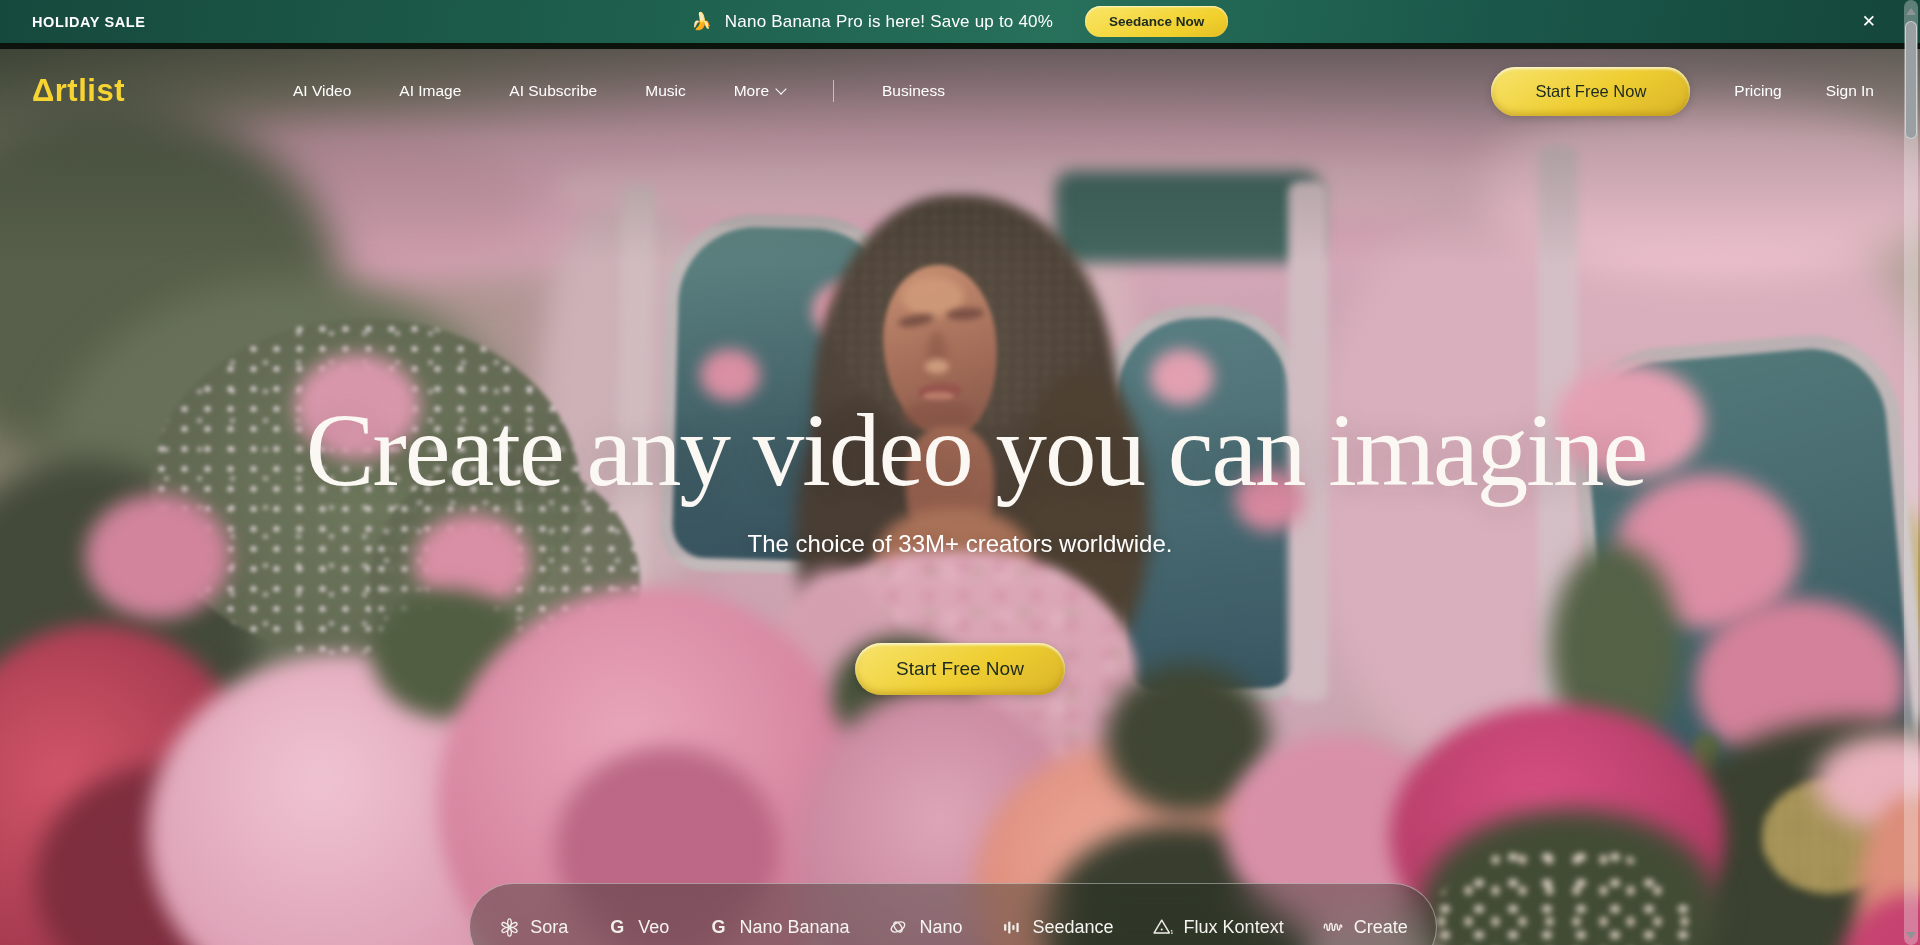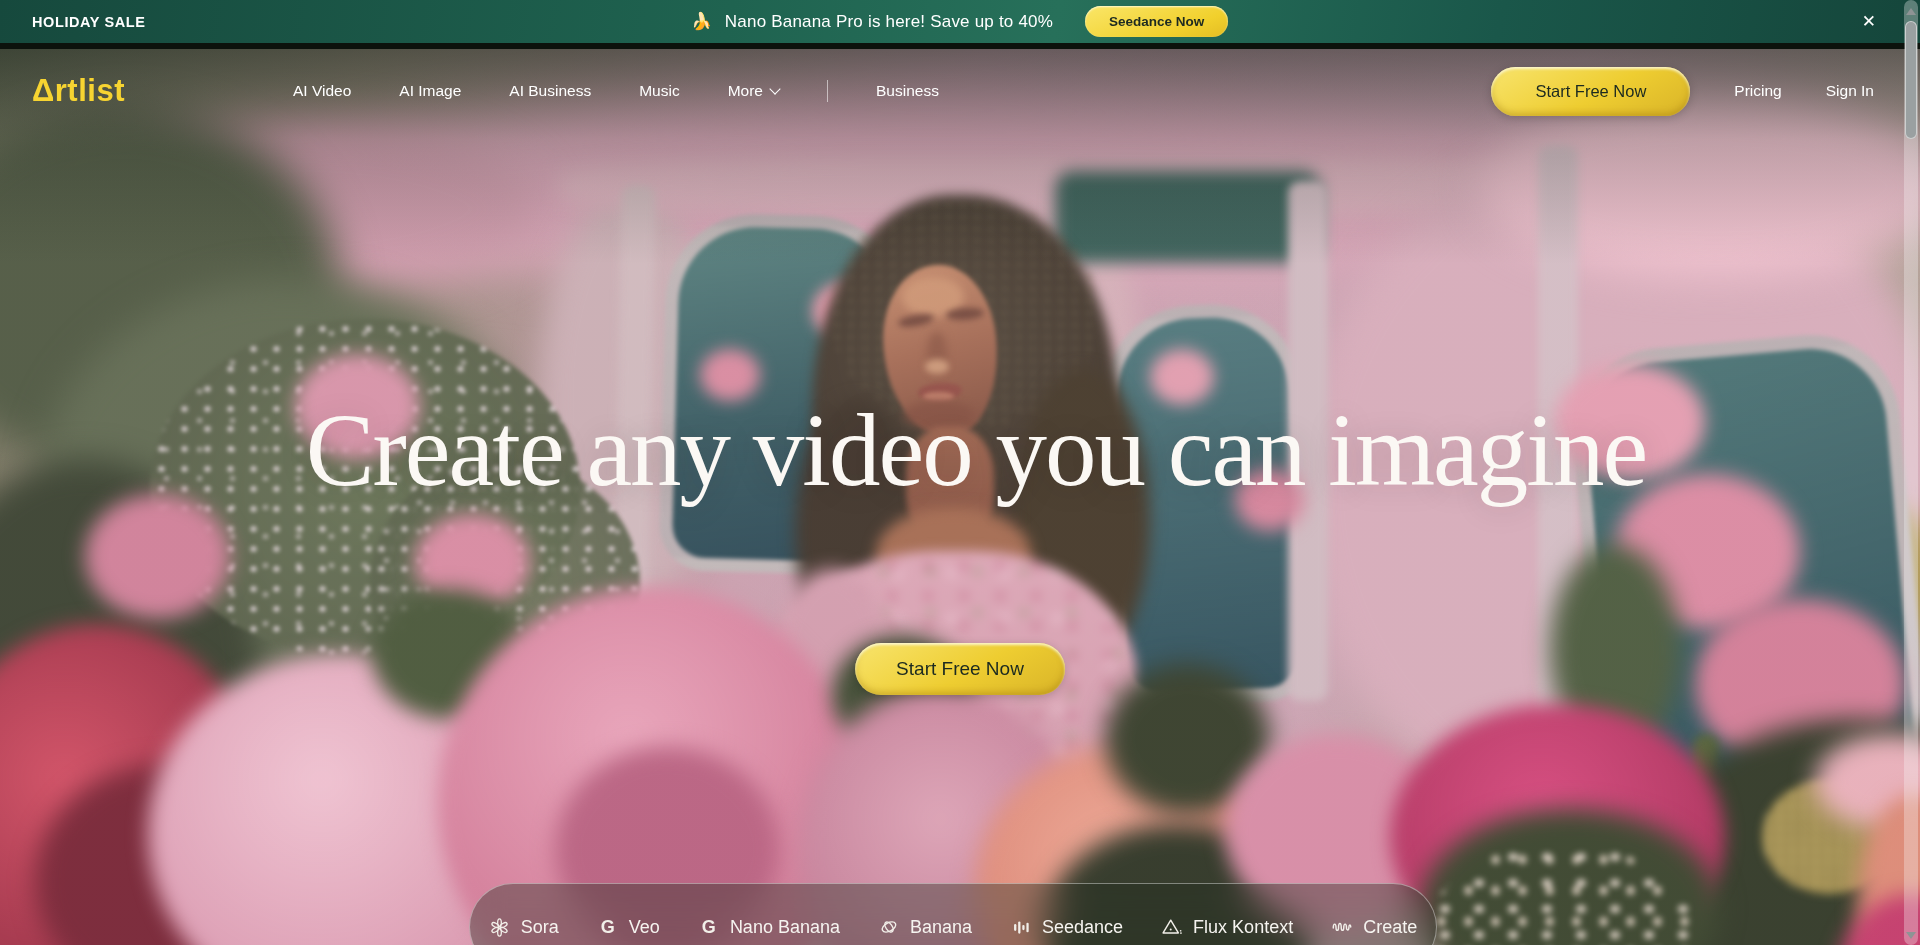--- a/index.html
+++ b/index.html
@@ -178,20 +178,21 @@
       <div class="bl goldcluster" style="left:1762px;top:730px;width:135px;height:115px;filter:blur(4px);"></div>
       <div class="bl" style="left:1815px;top:685px;width:150px;height:95px;background:#eab4bc;filter:blur(12px);"></div>
       <div class="bl" style="left:1858px;top:745px;width:110px;height:220px;background:#dd8b72;filter:blur(10px);"></div>
       <div class="bl" style="left:1838px;top:845px;width:150px;height:160px;background:#c23566;filter:blur(10px);"></div>
     </div>
 
     <div class="hero-overlay"></div>
 
     <h1 class="hero-heading" style="margin:0;z-index:10;">Create any video you can imagine</h1>
     <div class="hero-sub">
+      <div>The choice of 33M+ creators worldwide.</div>
     </div>
     <button class="pill-cta hero-cta">Start Free Now</button>
 
     <div class="models-bar">
       <div class="model-item">
         <span class="model-icon">
           <svg width="21" height="21" viewBox="0 0 24 24" fill="none" stroke="#f2efe9" stroke-width="1.5">
             <ellipse cx="12" cy="6.6" rx="2.1" ry="4.4"></ellipse>
             <ellipse cx="12" cy="6.6" rx="2.1" ry="4.4" transform="rotate(60 12 12)"></ellipse>
             <ellipse cx="12" cy="6.6" rx="2.1" ry="4.4" transform="rotate(120 12 12)"></ellipse>
@@ -214,21 +215,21 @@
           </span>
         <span>Nano Banana</span>
       </div>
       <div class="model-item">
         <span class="model-icon">
           <svg width="22" height="22" viewBox="0 0 24 24" fill="none" stroke="#f2efe9" stroke-width="1.5">
             <ellipse cx="12" cy="12" rx="8" ry="4.6" transform="rotate(-28 12 12)"></ellipse>
             <ellipse cx="12" cy="12" rx="6.2" ry="3.4" transform="rotate(55 12 12)"></ellipse>
           </svg>
         </span>
-        <span>Banana</span>
+        <span>Nano</span>
       </div>
       <div class="model-item">
         <span class="model-icon">
           <svg width="21" height="21" viewBox="0 0 24 24" fill="#f2efe9">
             <rect x="3.5" y="8" width="2.6" height="8" rx="1.3"></rect>
             <rect x="8.2" y="5" width="2.6" height="14" rx="1.3"></rect>
             <rect x="12.9" y="9" width="2.6" height="6" rx="1.3"></rect>
             <rect x="17.6" y="6.5" width="2.6" height="11" rx="1.3"></rect>
           </svg>
         </span>
@@ -259,21 +260,21 @@
   <div class="nav">
     <div class="logo">Δrtlist</div>
     <div class="nav-links">
       <div class="nav-link">
           <span>AI Video</span>
         </div>
       <div class="nav-link">
           <span>AI Image</span>
         </div>
       <div class="nav-link">
-          <span>AI Business</span>
+          <span>AI Subscribe</span>
         </div>
       <div class="nav-link">
           <span>Music</span>
         </div>
       <div class="nav-link">
           <span>More</span>
           <span class="chev"></span>
         </div>
       <div class="nav-divider"></div>
       <div class="nav-link">

